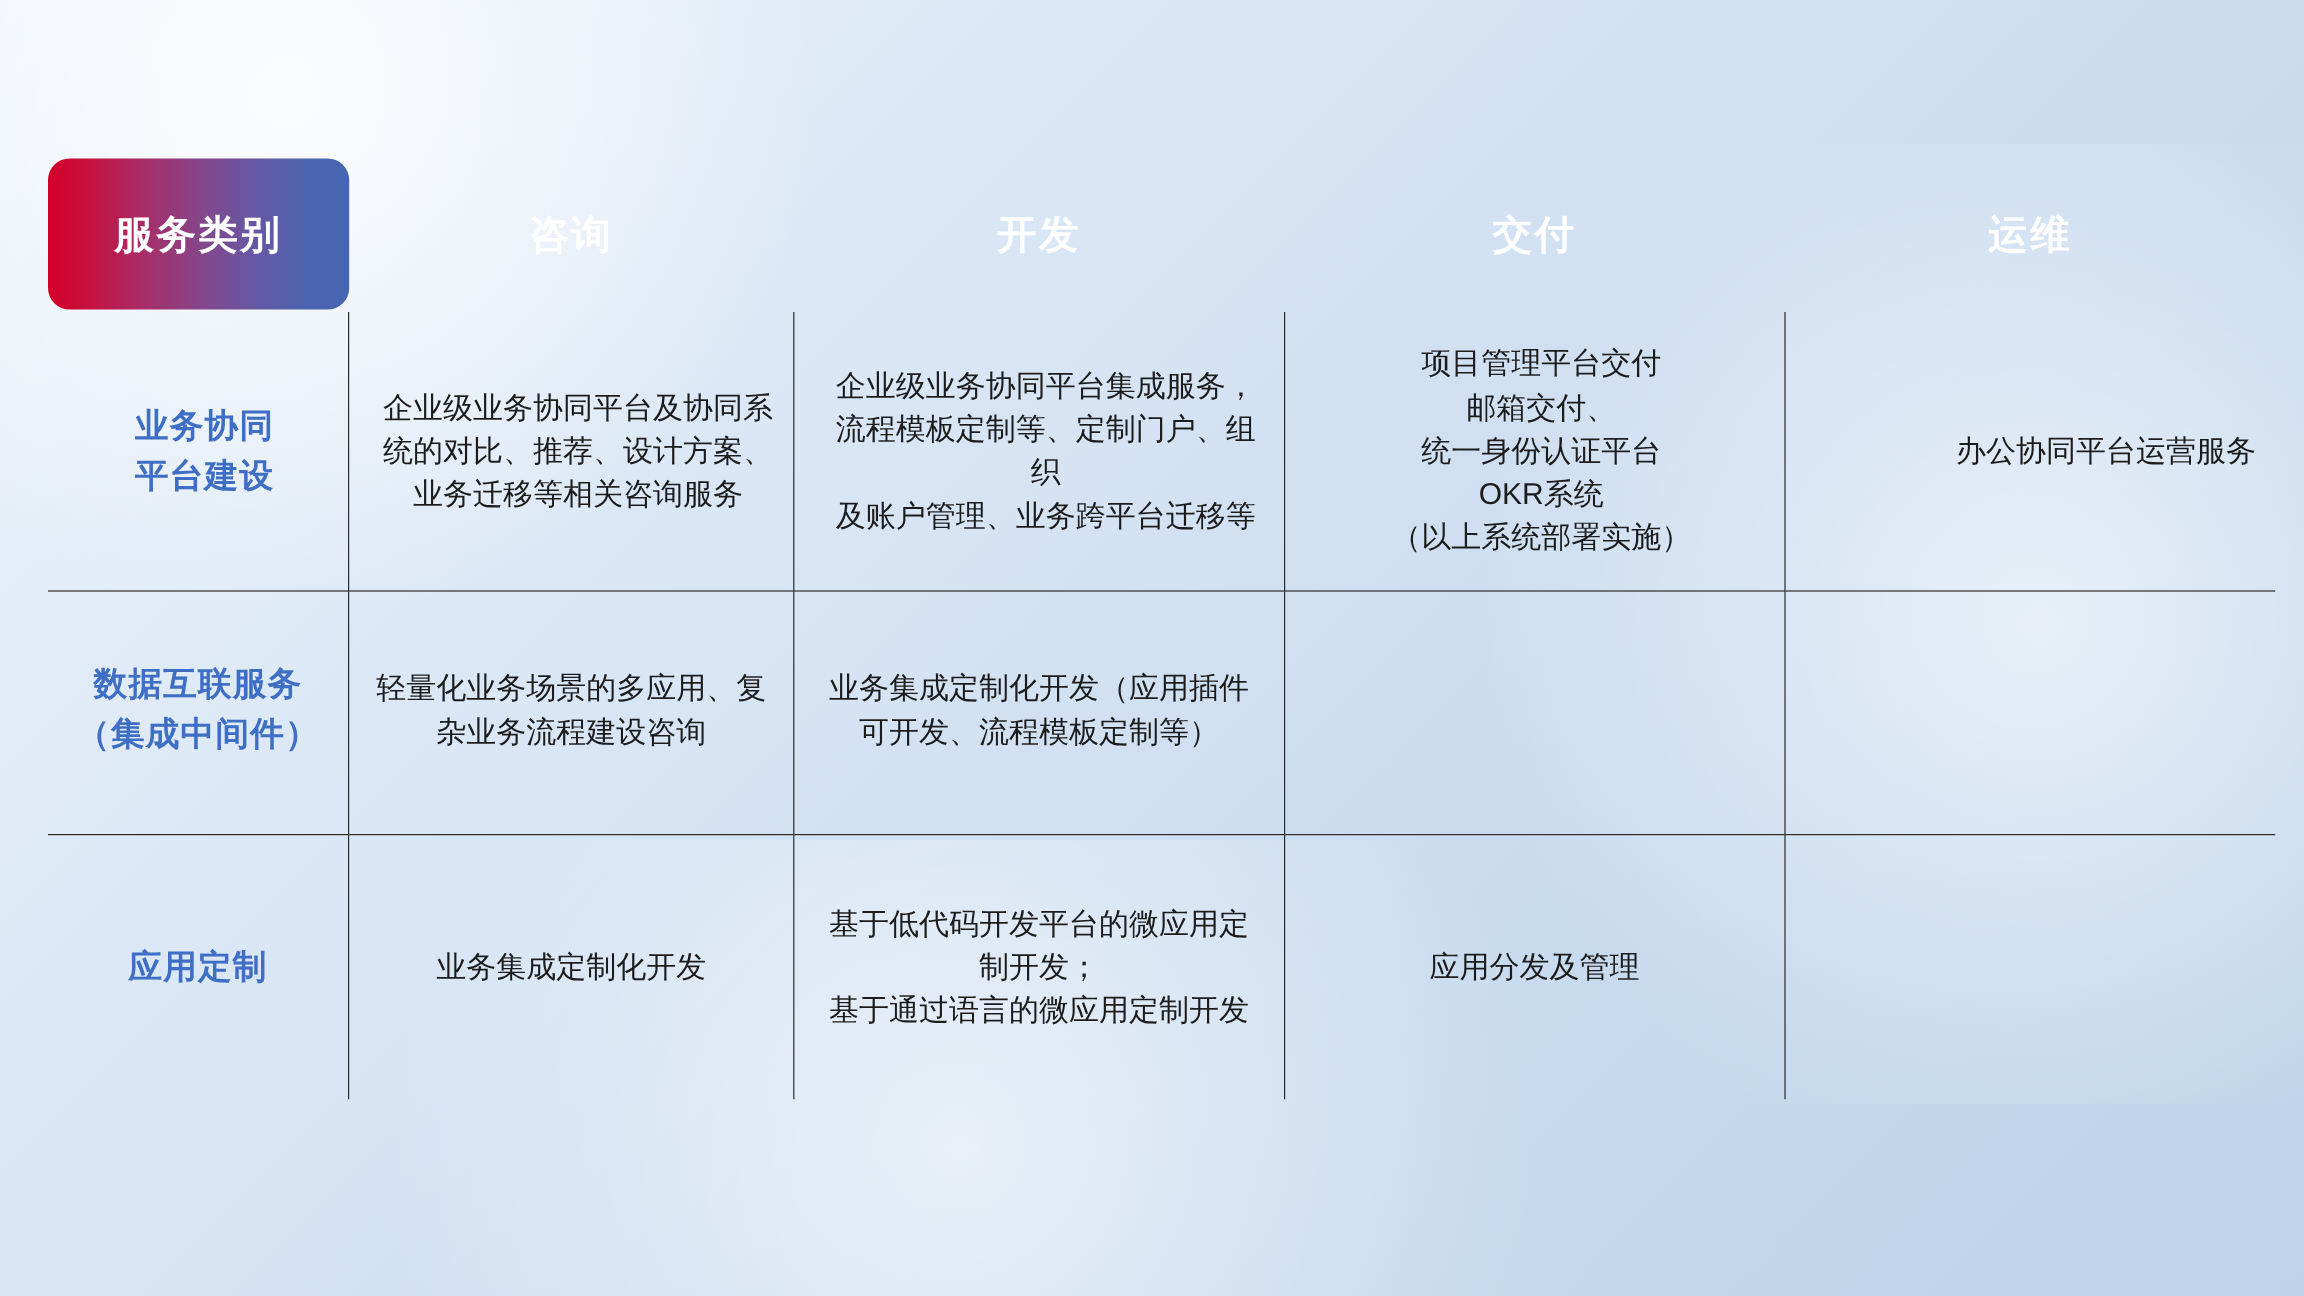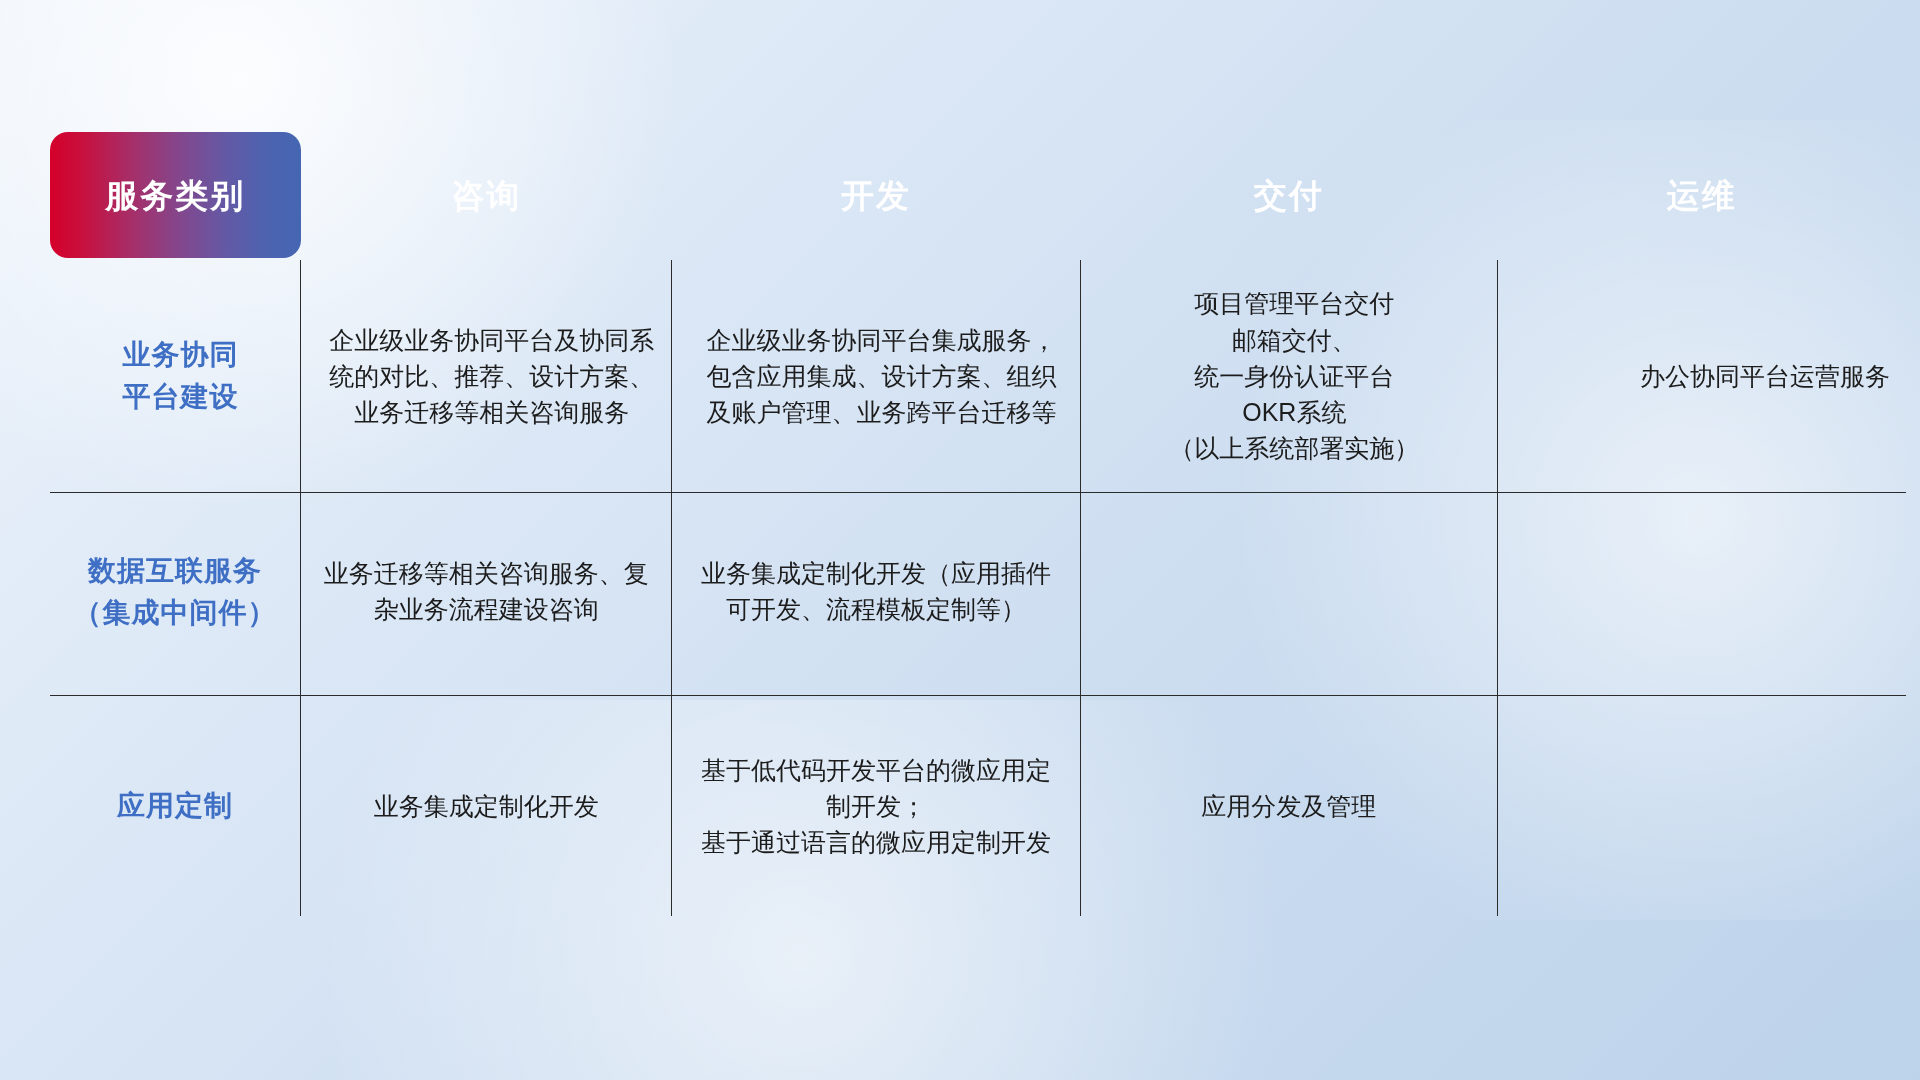--- a/index.html
+++ b/index.html
@@ -32,21 +32,21 @@
   .bg-glow-c {
     position: absolute;
     left: 200px; bottom: -260px;
     width: 1200px; height: 640px;
     background: radial-gradient(circle at 50% 40%, rgba(255,255,255,0.55), rgba(255,255,255,0) 68%);
     pointer-events: none;
   }
 
   .table-wrap {
     position: absolute;
-    left: 50px;
+    left: 40px;
     top: 132px;
     width: 1856px;
   }
 
   table.svc-table {
     width: 100%;
     border-collapse: collapse;
     table-layout: fixed;
   }
 
@@ -156,41 +156,41 @@
           <span class="cell-line">业务协同</span>
           <span class="cell-line">平台建设</span>
         </td>
         <td>
           <span class="cell-line">企业级业务协同平台及协同系</span>
           <span class="cell-line">统的对比、推荐、设计方案、</span>
           <span class="cell-line">业务迁移等相关咨询服务</span>
         </td>
         <td>
           <span class="cell-line">企业级业务协同平台集成服务，</span>
-          <span class="cell-line">包含应用集成、设计方案、组织</span>
+          <span class="cell-line">流程模板定制等、定制门户、组织</span>
           <span class="cell-line">及账户管理、业务跨平台迁移等</span>
         </td>
         <td>
           <span class="cell-line">项目管理平台交付</span>
           <span class="cell-line">邮箱交付、</span>
           <span class="cell-line">统一身份认证平台</span>
           <span class="cell-line">OKR系统</span>
           <span class="cell-line">（以上系统部署实施）</span>
         </td>
         <td>
           <span class="cell-line">办公协同平台运营服务</span>
         </td>
       </tr>
       <tr class="row2">
         <td class="cat">
           <span class="cell-line">数据互联服务</span>
           <span class="cell-line">（集成中间件）</span>
         </td>
         <td>
-          <span class="cell-line">业务迁移等相关咨询服务、复</span>
+          <span class="cell-line">轻量化业务场景的多应用、复</span>
           <span class="cell-line">杂业务流程建设咨询</span>
         </td>
         <td>
           <span class="cell-line">业务集成定制化开发（应用插件</span>
           <span class="cell-line">可开发、流程模板定制等）</span>
         </td>
         <td></td>
         <td></td>
       </tr>
       <tr class="row3">

